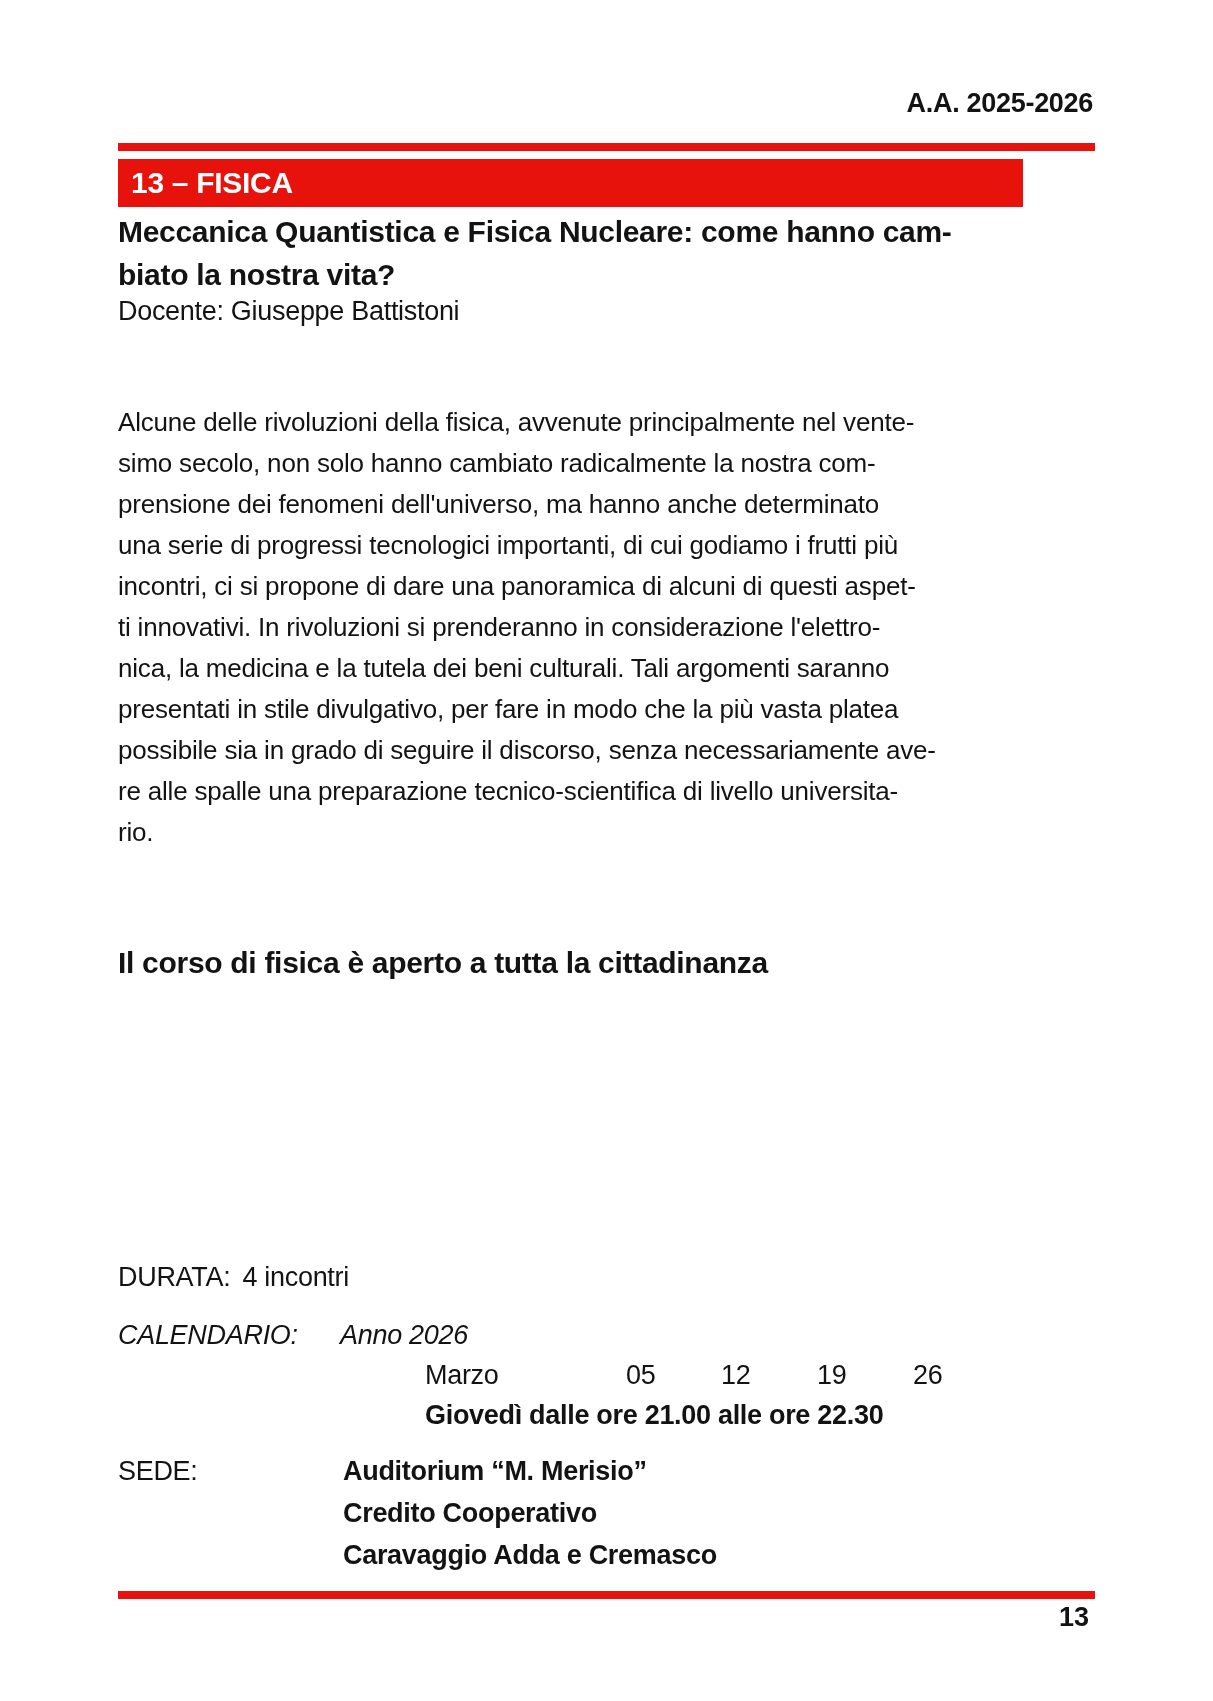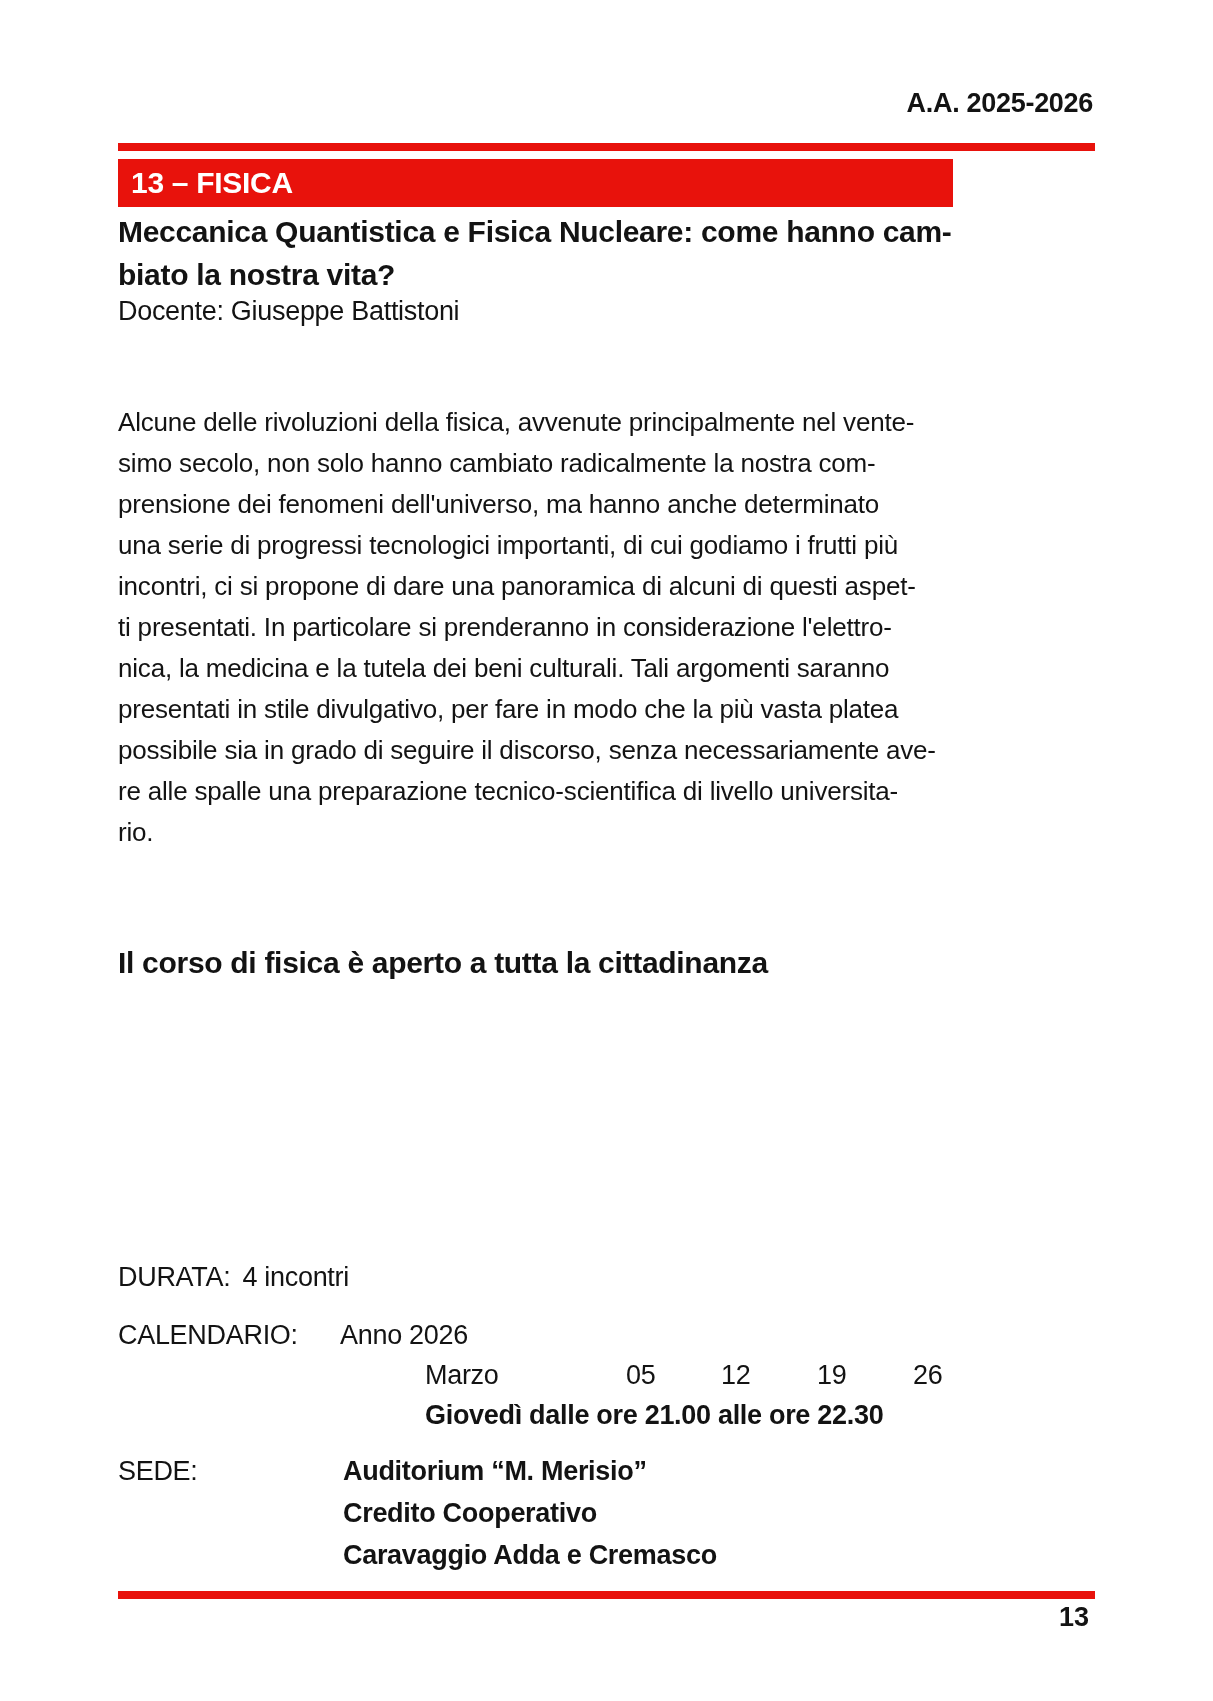--- a/index.html
+++ b/index.html
@@ -27,21 +27,21 @@
     width: 977px;
     height: 8px;
     background: #e8120c;
   }
   .rule-top { top: 143px; }
   .rule-bottom { top: 1591px; }
   .banner {
     position: absolute;
     top: 159px;
     left: 118px;
-    width: 835px;
+    width: 905px;
     height: 48px;
     background: #e8120c;
     color: #ffffff;
     font-size: 30px;
     font-weight: bold;
     line-height: 48px;
     padding-left: 13px;
     box-sizing: border-box;
     letter-spacing: -0.3px;
   }
@@ -83,21 +83,21 @@
   }
   .row {
     position: absolute;
     left: 118px;
     width: 990px;
     font-size: 27px;
     letter-spacing: -0.3px;
     height: 36px;
   }
   .row-durata     { top: 1262px; }
-  .row-calendario { top: 1320px; }
+  .row-calendario { top: 1320px; font-style: italic; }
   .row-marzo      { top: 1360px; }
   .row-giovedi    { top: 1400px; font-weight: bold; }
   .row-sede       { top: 1456px; }
   .row-sede2      { top: 1498px; }
   .row-sede3      { top: 1540px; }
   .abs   { position: absolute; white-space: nowrap; top: 0; }
   .at0   { left: 0; }
   .at206 { left: 206px; font-weight: bold; margin-left: 19px; }
   .at222 { left: 222px; }
   .at307 { left: 307px; }
@@ -133,21 +133,21 @@
   </div>
 
   <div class="docente">Docente: Giuseppe Battistoni</div>
 
   <div class="para">
     <div>Alcune delle rivoluzioni della fisica, avvenute principalmente nel vente-</div>
     <div>simo secolo, non solo hanno cambiato radicalmente la nostra com-</div>
     <div>prensione dei fenomeni dell'universo, ma hanno anche determinato</div>
     <div>una serie di progressi tecnologici importanti, di cui godiamo i frutti più</div>
     <div>incontri, ci si propone di dare una panoramica di alcuni di questi aspet-</div>
-    <div>ti presentati. In particolare si prenderanno in considerazione l'elettro-</div>
+    <div>ti innovativi. In rivoluzioni si prenderanno in considerazione l'elettro-</div>
     <div>nica, la medicina e la tutela dei beni culturali. Tali argomenti saranno</div>
     <div>presentati in stile divulgativo, per fare in modo che la più vasta platea</div>
     <div>possibile sia in grado di seguire il discorso, senza necessariamente ave-</div>
     <div>re alle spalle una preparazione tecnico-scientifica di livello universita-</div>
     <div>rio.</div>
   </div>
 
   <div class="open-note">Il corso di fisica è aperto a tutta la cittadinanza</div>
 
   <div class="row row-durata">

